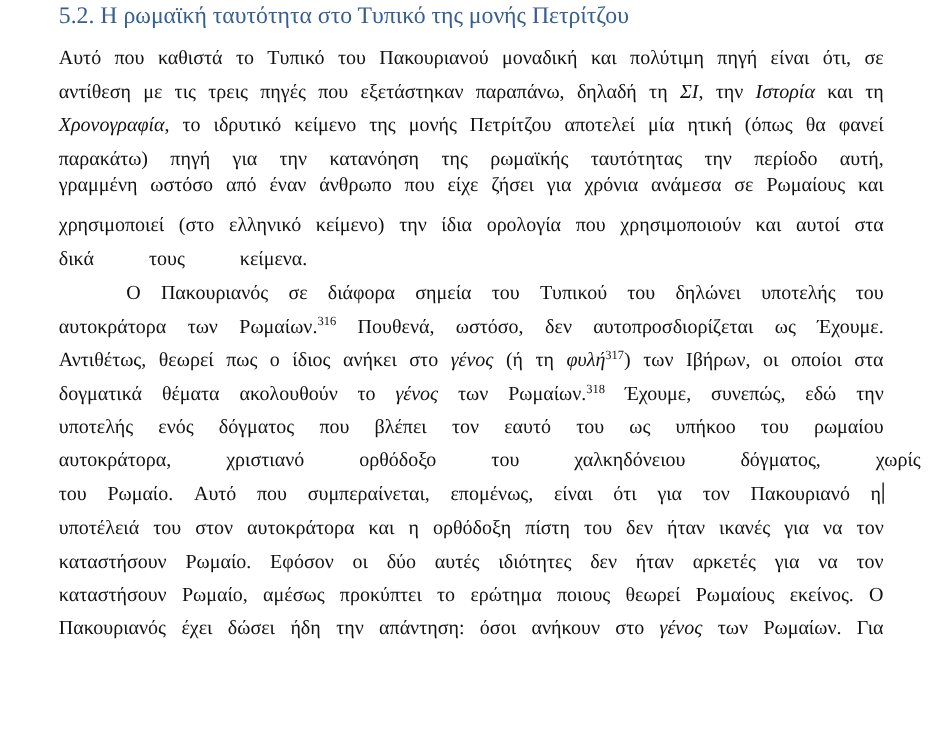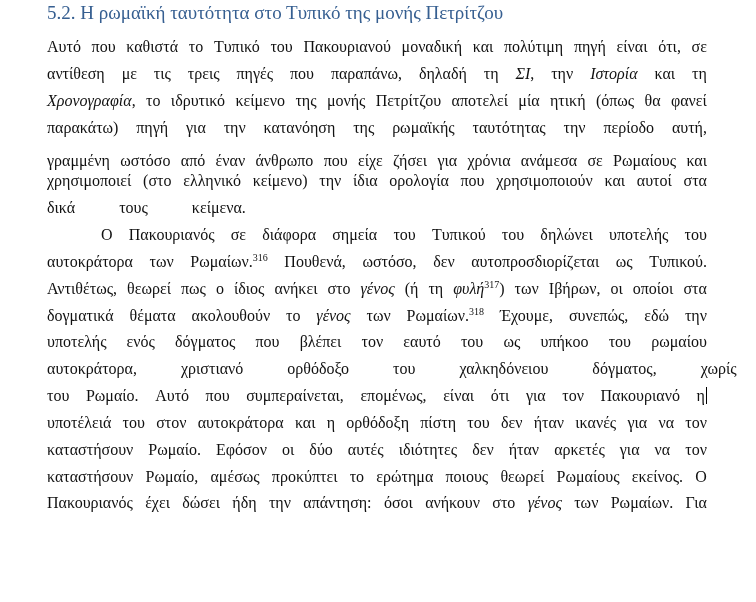--- a/index.html
+++ b/index.html
@@ -48,20 +48,21 @@
           <span class="w"><span>ότι,</span></span>
           <span class="w"><span>σε</span></span>
         </div>
         <div class="line" style="top: 59.85px;">
           <span class="w"><span>αντίθεση</span></span>
           <span class="w"><span>με</span></span>
           <span class="w"><span>τις</span></span>
           <span class="w"><span>τρεις</span></span>
           <span class="w"><span>πηγές</span></span>
           <span class="w"><span>που</span></span>
+          <span class="w"><span>εξετάστηκαν</span></span>
           <span class="w"><span>παραπάνω,</span></span>
           <span class="w"><span>δηλαδή</span></span>
           <span class="w"><span>τη</span></span>
           <span class="w"><span class="i">ΣΙ</span><span>,</span></span>
           <span class="w"><span>την</span></span>
           <span class="w"><span class="i">Ιστορία</span></span>
           <span class="w"><span>και</span></span>
           <span class="w"><span>τη</span></span>
         </div>
         <div class="line" style="top: 86.7px;">
@@ -85,21 +86,21 @@
           <span class="w"><span>για</span></span>
           <span class="w"><span>την</span></span>
           <span class="w"><span>κατανόηση</span></span>
           <span class="w"><span>της</span></span>
           <span class="w"><span>ρωμαϊκής</span></span>
           <span class="w"><span>ταυτότητας</span></span>
           <span class="w"><span>την</span></span>
           <span class="w"><span>περίοδο</span></span>
           <span class="w"><span>αυτή,</span></span>
         </div>
-        <div class="line" style="top: 147px;">
+        <div class="line" style="top: 135px;">
           <span class="w"><span>γραμμένη</span></span>
           <span class="w"><span>ωστόσο</span></span>
           <span class="w"><span>από</span></span>
           <span class="w"><span>έναν</span></span>
           <span class="w"><span>άνθρωπο</span></span>
           <span class="w"><span>που</span></span>
           <span class="w"><span>είχε</span></span>
           <span class="w"><span>ζήσει</span></span>
           <span class="w"><span>για</span></span>
           <span class="w"><span>χρόνια</span></span>
@@ -144,21 +145,21 @@
         </div>
         <div class="line" style="top: 247.8px;">
           <span class="w"><span>αυτοκράτορα</span></span>
           <span class="w"><span>των</span></span>
           <span class="w"><span>Ρωμαίων.</span><sup>316</sup></span>
           <span class="w"><span>Πουθενά,</span></span>
           <span class="w"><span>ωστόσο,</span></span>
           <span class="w"><span>δεν</span></span>
           <span class="w"><span>αυτοπροσδιορίζεται</span></span>
           <span class="w"><span>ως</span></span>
-          <span class="w"><span>Τυπικού.</span></span>
+          <span class="w"><span>Έχουμε.</span></span>
         </div>
         <div class="line" style="top: 274.65px;">
           <span class="w"><span>Αντιθέτως,</span></span>
           <span class="w"><span>θεωρεί</span></span>
           <span class="w"><span>πως</span></span>
           <span class="w"><span>ο</span></span>
           <span class="w"><span>ίδιος</span></span>
           <span class="w"><span>ανήκει</span></span>
           <span class="w"><span>στο</span></span>
           <span class="w"><span class="i">γένος</span></span>

